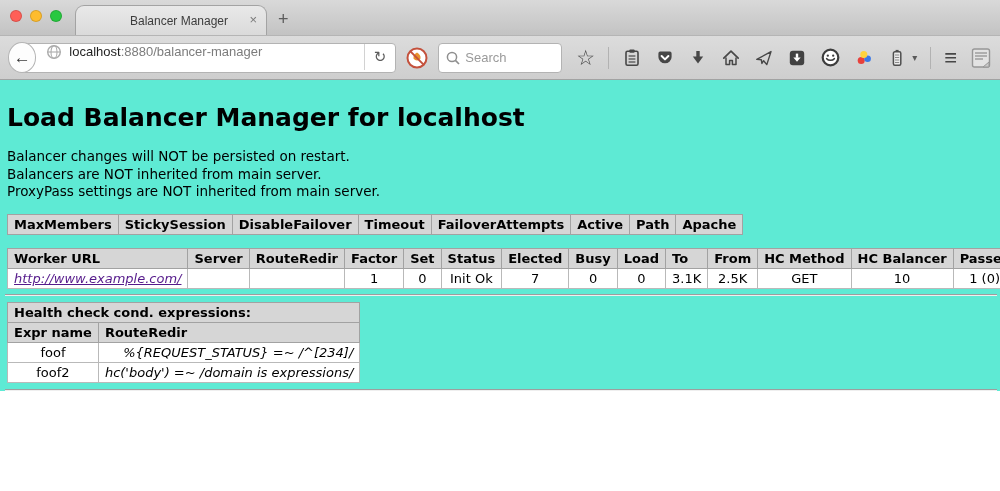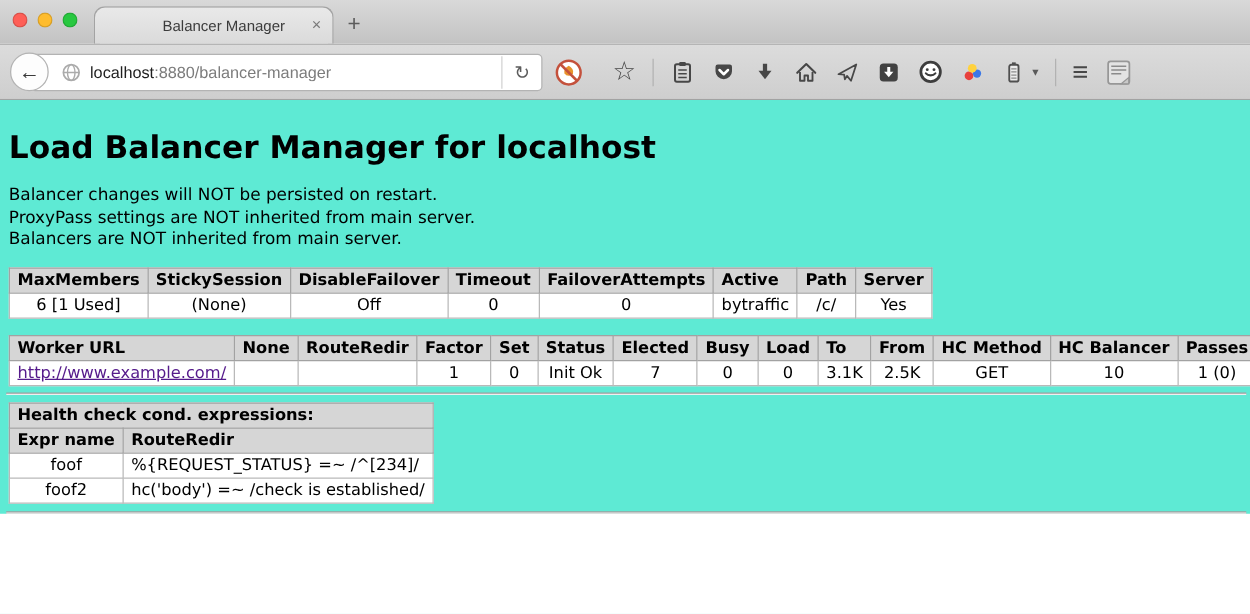--- a/index.html
+++ b/index.html
@@ -37,21 +37,21 @@
   .back-btn {
     width:31px; height:31px; border-radius:50%;
     background:#fdfdfd; border:1px solid #b3b3b3;
     display:flex; align-items:center; justify-content:center;
     font-size:17px; font-weight:bold; color:#3a3a3a;
     z-index:2; margin-right:-15px;
   }
   .urlbar {
     width:410px; height:30px; background:#fff;
     border:1px solid #b3b3b3; border-radius:4px;
-    display:flex; align-items:center; padding-left:22px;
+    display:flex; align-items:flex-start; padding-left:22px;
   }
   .urlbar .globe { margin:0 7px 0 2px; display:flex; }
   .url-text { font-size:13px; flex:1; white-space:nowrap; overflow:hidden; }
   .url-host { color:#1f1f1f; }
   .url-rest { color:#7c7c7c; }
   .reload { border-left:1px solid #d2d2d2; padding:4px 9px; font-size:15px; color:#5d5d5d; }
 
   .blocker { margin:0 9px; display:flex; }
 
   .searchbar {
@@ -78,21 +78,21 @@
   .info { margin-top:16px; font-size:13.5px; line-height:17.5px; }
   .status-line { margin-top:18px; font-size:15.5px; font-weight:bold; }
   .status-line a { color:#551a8b; }
 
   table.data { border-collapse:collapse; border:1px solid #767676; margin-top:13px;
                font-size:13px; background:#fff; }
   table.data th { background:#d6d6d6; border:1px solid #a2a2a2; font-weight:bold;
                   padding:2px 6px; white-space:nowrap; text-align:left; }
   table.data td { border:1px solid #b9b9b9; padding:2px 6px; white-space:nowrap;
                   text-align:center; }
-  table.data td.left { text-align:left; }
+  table.data td.left { text-align:right;font-style:italic; }
   table.data a { color:#551a8b; }
   #balancer-table { width:620px; }
   #worker-table   { width:967px; }
   #health-table   { width:315px; margin-top:6px; }
 
   hr.rule { border:none; height:2px; margin:5px 3px 0 -2px;
             background:#9e9e9e; border-bottom:1px solid #efefef; }
   hr.rule.bottom { margin-top:6px; }
 
   svg { display:block; }
@@ -131,20 +131,29 @@
   </div>
 
   <span class="blocker">
     <svg width="24" height="24" viewBox="0 0 24 24">
       <circle cx="12" cy="12" r="9.5" fill="#fff" stroke="#c4513c" stroke-width="2"></circle>
       <path d="M12 6.5 c2.6 1.5 4 3.5 3.4 6 a3.8 3.8 0 0 1 -6.8 0 c-0.7 -2.5 0.8 -4.5 3.4 -6 z" fill="#e8932c"></path>
       <line x1="5.4" y1="5.4" x2="18.6" y2="18.6" stroke="#c4513c" stroke-width="2"></line>
     </svg>
   </span>
 
+  <div class="searchbar">
+    <span>
+      <svg width="16" height="16" viewBox="0 0 16 16">
+        <circle cx="7" cy="7" r="4.6" fill="none" stroke="#8f8f8f" stroke-width="1.5"></circle>
+        <line x1="10.4" y1="10.4" x2="14" y2="14" stroke="#8f8f8f" stroke-width="1.7"></line>
+      </svg>
+    </span>
+    <input type="text" placeholder="Search" style="">
+  </div>
 
   <div class="tools">
     <span class="tbtn glyph-star">☆</span>
     <span class="sep"></span>
 
     <span class="tbtn">
       <svg width="20" height="20" viewBox="0 0 20 20">
         <rect x="4" y="3.3" width="12" height="14" rx="1.5" fill="none" stroke="#474747" stroke-width="1.6"></rect>
         <rect x="7.3" y="1.6" width="5.4" height="3.2" rx="1" fill="#474747"></rect>
         <line x1="6.6" y1="8" x2="13.4" y2="8" stroke="#474747" stroke-width="1.2"></line>
@@ -232,55 +241,45 @@
     </span>
   </div>
 </div>
 
 <div class="content">
 
   <h1>Load Balancer Manager for localhost</h1>
 
   <div class="info">
     <div>Balancer changes will NOT be persisted on restart.</div>
+    <div>Balancers are NOT inherited from main server.</div>
     <div>ProxyPass settings are NOT inherited from main server.</div>
-    <div>Balancers are NOT inherited from main server.</div>
   </div>
 
 
   <table class="data" id="balancer-table">
     <tbody>
         <tr>
       <th>MaxMembers</th>
       <th>StickySession</th>
       <th>DisableFailover</th>
       <th>Timeout</th>
       <th>FailoverAttempts</th>
       <th>Active</th>
       <th>Path</th>
-      <th>Server</th>
-    </tr>
-    <tr>
-      <td>6 [1 Used]</td>
-      <td>(None)</td>
-      <td>Off</td>
-      <td>0</td>
-      <td>0</td>
-      <td>bytraffic</td>
-      <td>/c/</td>
-      <td>Yes</td>
+      <th>Apache</th>
     </tr>
   </tbody>
     </table>
 
   <table class="data" id="worker-table">
     <tbody>
         <tr>
       <th>Worker URL</th>
-      <th>None</th>
+      <th>Server</th>
       <th>RouteRedir</th>
       <th>Factor</th>
       <th>Set</th>
       <th>Status</th>
       <th>Elected</th>
       <th>Busy</th>
       <th>Load</th>
       <th>To</th>
       <th>From</th>
       <th>HC Method</th>
@@ -318,19 +317,19 @@
     <tr>
       <th>Expr name</th>
       <th>RouteRedir</th>
     </tr>
     <tr>
       <td>foof</td>
       <td class="left">%{REQUEST_STATUS} =~ /^[234]/</td>
     </tr>
     <tr>
       <td>foof2</td>
-      <td class="left">hc('body') =~ /check is established/</td>
+      <td class="left">hc('body') =~ /domain is expressions/</td>
     </tr>
   </tbody>
     </table>
 
   <hr class="rule bottom">
 </div>
 
 </body></html>

